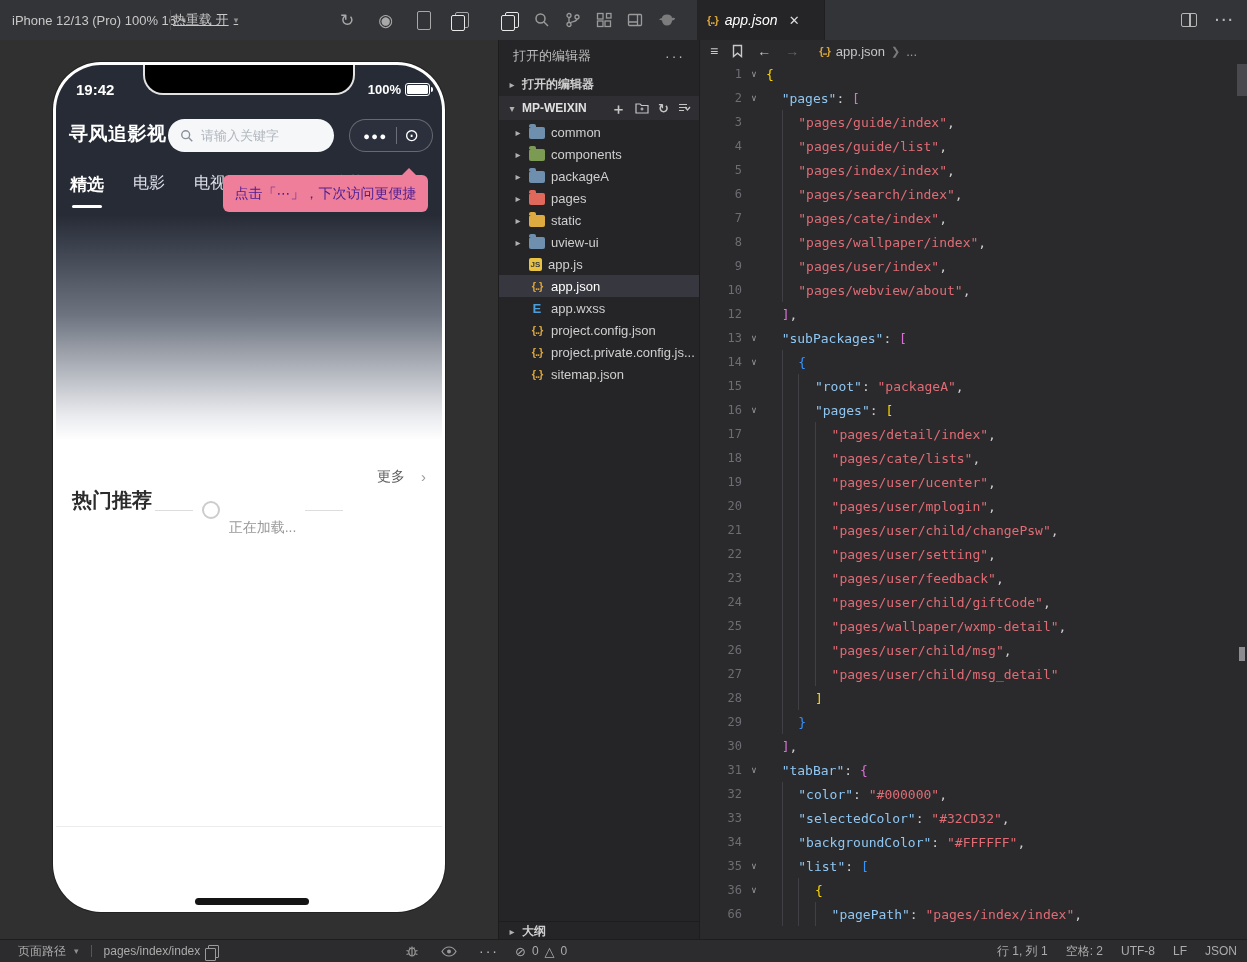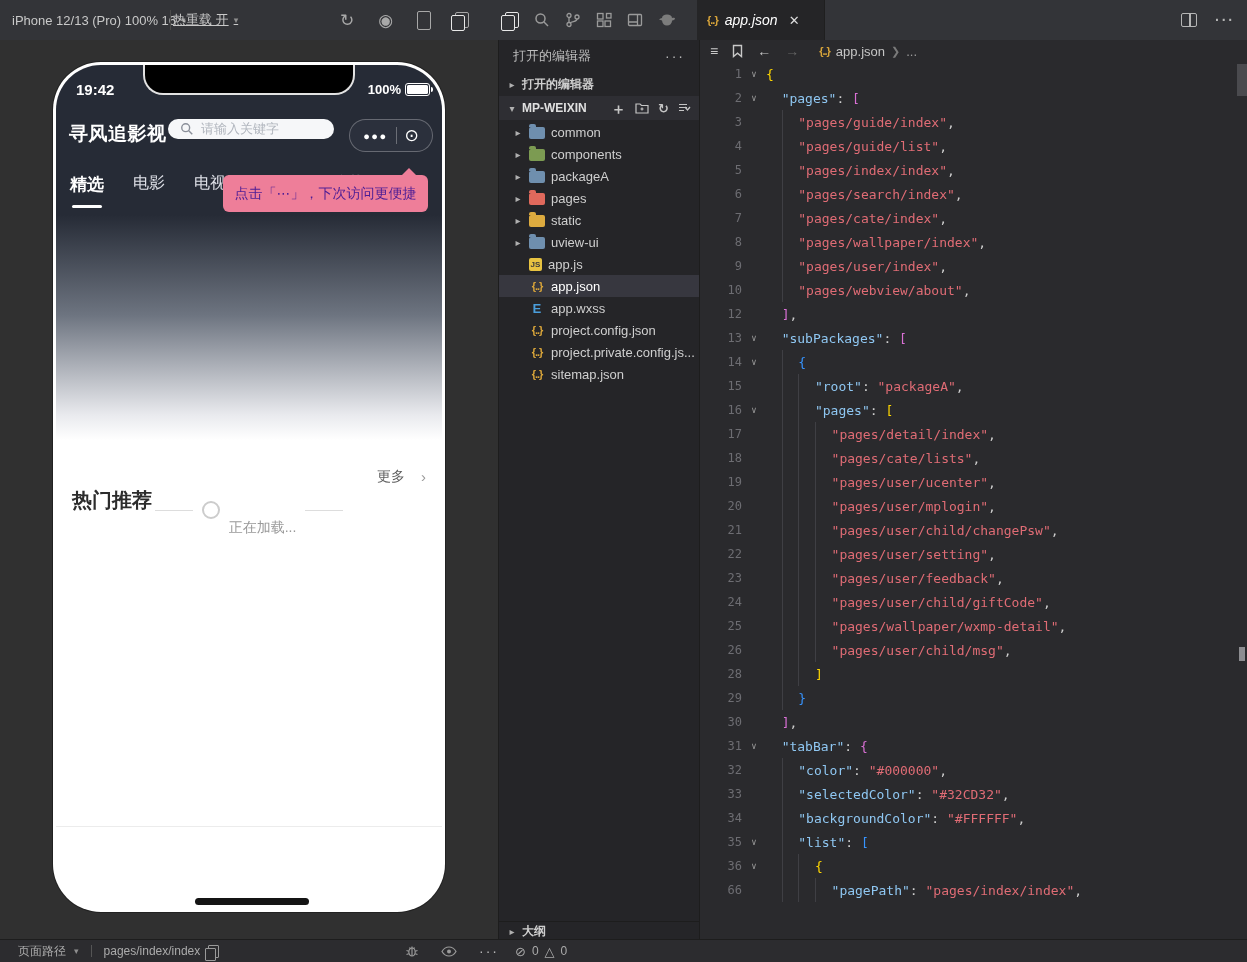--- a/index.html
+++ b/index.html
@@ -34,21 +34,21 @@
   .screen{position:absolute;left:3px;right:3px;top:3px;bottom:3px;border-radius:45px;overflow:hidden;
           background:linear-gradient(180deg,#262b36 0px,#262b36 150px,#6d7480 250px,#e9eaee 350px,#ffffff 375px,#ffffff 100%);}
   .notch{position:absolute;top:0;left:50%;transform:translateX(-50%);width:212px;height:30px;background:#000;
          border:2px solid #e2e2e2;border-top:none;border-radius:0 0 20px 20px;box-sizing:border-box;}
   .sim-time{position:absolute;left:20px;top:16px;color:#fff;font-size:15px;font-weight:bold;}
   .batt-grp{position:absolute;right:12px;top:17px;display:flex;align-items:center;gap:4px;color:#fff;font-size:13px;font-weight:bold;}
   .batt{width:23px;height:11px;border:1px solid #fff;border-radius:3px;position:relative;}
   .batt::before{content:"";position:absolute;left:1px;top:1px;bottom:1px;right:1px;background:#fff;border-radius:1.5px;}
   .batt::after{content:"";position:absolute;right:-4px;top:3px;width:2px;height:5px;background:#fff;border-radius:0 2px 2px 0;}
   .sim-title{position:absolute;left:13px;top:56px;color:#fff;font-size:19px;font-weight:bold;letter-spacing:.5px;}
-  .sim-search{position:absolute;left:112px;top:54px;width:166px;height:20px;background:#f6f7f9;border-radius:17px;
+  .sim-search{position:absolute;left:112px;top:54px;width:166px;height:33px;background:#f6f7f9;border-radius:17px;
               display:flex;align-items:center;gap:7px;padding:0 12px;box-sizing:border-box;}
   .sim-search .ph{color:#aab;opacity:.75;font-size:13px;color:#9aa0aa;}
   .capsule{position:absolute;right:9px;top:54px;width:84px;height:33px;border-radius:17px;background:#2b303c;
            border:1px solid rgba(255,255,255,.28);display:flex;align-items:center;justify-content:center;gap:0;box-sizing:border-box;}
   .capsule .dots{color:#fff;font-size:11px;letter-spacing:1.5px;}
   .capsule .cdiv{width:1px;height:17px;background:rgba(255,255,255,.3);margin:0 8px;}
   .capsule .tdot{color:#fff;font-size:17px;line-height:1;}
   .sim-tabs{position:absolute;left:0;right:0;top:108px;display:flex;gap:29px;padding:0 14px;}
   .sim-tab{font-size:16px;color:#dfe1e8;padding-bottom:12px;position:relative;white-space:nowrap;}
   .sim-tab.sel{color:#fff;font-weight:bold;font-size:17px;}
@@ -357,20 +357,21 @@
           <div class="code-line"><span class="ln">17</span><span class="foldc"></span><span class="guide"></span><span class="guide b"></span><span class="guide b"></span><span class="guide b"></span><span class="tok-s">"pages/detail/index"</span><span class="tok-p">,</span></div>
           <div class="code-line"><span class="ln">18</span><span class="foldc"></span><span class="guide"></span><span class="guide b"></span><span class="guide b"></span><span class="guide b"></span><span class="tok-s">"pages/cate/lists"</span><span class="tok-p">,</span></div>
           <div class="code-line"><span class="ln">19</span><span class="foldc"></span><span class="guide"></span><span class="guide b"></span><span class="guide b"></span><span class="guide b"></span><span class="tok-s">"pages/user/ucenter"</span><span class="tok-p">,</span></div>
           <div class="code-line"><span class="ln">20</span><span class="foldc"></span><span class="guide"></span><span class="guide b"></span><span class="guide b"></span><span class="guide b"></span><span class="tok-s">"pages/user/mplogin"</span><span class="tok-p">,</span></div>
           <div class="code-line"><span class="ln">21</span><span class="foldc"></span><span class="guide"></span><span class="guide b"></span><span class="guide b"></span><span class="guide b"></span><span class="tok-s">"pages/user/child/changePsw"</span><span class="tok-p">,</span></div>
           <div class="code-line"><span class="ln">22</span><span class="foldc"></span><span class="guide"></span><span class="guide b"></span><span class="guide b"></span><span class="guide b"></span><span class="tok-s">"pages/user/setting"</span><span class="tok-p">,</span></div>
           <div class="code-line"><span class="ln">23</span><span class="foldc"></span><span class="guide"></span><span class="guide b"></span><span class="guide b"></span><span class="guide b"></span><span class="tok-s">"pages/user/feedback"</span><span class="tok-p">,</span></div>
           <div class="code-line"><span class="ln">24</span><span class="foldc"></span><span class="guide"></span><span class="guide b"></span><span class="guide b"></span><span class="guide b"></span><span class="tok-s">"pages/user/child/giftCode"</span><span class="tok-p">,</span></div>
           <div class="code-line"><span class="ln">25</span><span class="foldc"></span><span class="guide"></span><span class="guide b"></span><span class="guide b"></span><span class="guide b"></span><span class="tok-s">"pages/wallpaper/wxmp-detail"</span><span class="tok-p">,</span></div>
           <div class="code-line"><span class="ln">26</span><span class="foldc"></span><span class="guide"></span><span class="guide b"></span><span class="guide b"></span><span class="guide b"></span><span class="tok-s">"pages/user/child/msg"</span><span class="tok-p">,</span></div>
+          <div class="code-line"><span class="ln">27</span><span class="foldc"></span><span class="guide"></span><span class="guide b"></span><span class="guide b"></span><span class="guide b"></span><span class="tok-s">"pages/user/child/msg_detail"</span></div>
           <div class="code-line"><span class="ln">28</span><span class="foldc"></span><span class="guide"></span><span class="guide b"></span><span class="guide b"></span><span class="tok-b1">]</span></div>
           <div class="code-line"><span class="ln">29</span><span class="foldc"></span><span class="guide"></span><span class="guide b"></span><span class="tok-b3">}</span></div>
           <div class="code-line"><span class="ln">30</span><span class="foldc"></span><span class="guide"></span><span class="tok-b2">]</span><span class="tok-p">,</span></div>
           <div class="code-line"><span class="ln">31</span><span class="foldc">∨</span><span class="guide"></span><span class="tok-k">"tabBar"</span><span class="tok-p">: </span><span class="tok-b2">{</span></div>
           <div class="code-line"><span class="ln">32</span><span class="foldc"></span><span class="guide"></span><span class="guide b"></span><span class="tok-k">"color"</span><span class="tok-p">: </span><span class="tok-s">"#000000"</span><span class="tok-p">,</span></div>
           <div class="code-line"><span class="ln">33</span><span class="foldc"></span><span class="guide"></span><span class="guide b"></span><span class="tok-k">"selectedColor"</span><span class="tok-p">: </span><span class="tok-s">"#32CD32"</span><span class="tok-p">,</span></div>
           <div class="code-line"><span class="ln">34</span><span class="foldc"></span><span class="guide"></span><span class="guide b"></span><span class="tok-k">"backgroundColor"</span><span class="tok-p">: </span><span class="tok-s">"#FFFFFF"</span><span class="tok-p">,</span></div>
           <div class="code-line"><span class="ln">35</span><span class="foldc">∨</span><span class="guide"></span><span class="guide b"></span><span class="tok-k">"list"</span><span class="tok-p">: </span><span class="tok-b3">[</span></div>
           <div class="code-line"><span class="ln">36</span><span class="foldc">∨</span><span class="guide"></span><span class="guide b"></span><span class="guide b"></span><span class="tok-b1">{</span></div>
           <div class="code-line"><span class="ln">66</span><span class="foldc"></span><span class="guide"></span><span class="guide b"></span><span class="guide b"></span><span class="guide b"></span><span class="tok-k">"pagePath"</span><span class="tok-p">: </span><span class="tok-s">"pages/index/index"</span><span class="tok-p">,</span></div>
@@ -400,14 +401,21 @@
           <circle cx="8" cy="5.5" r="2" fill="#9a9a9a"></circle>
         </svg>
       <span class="dots3" style="font-weight:normal">···</span>
     </div>
     <div class="sb-grp sb-stats">
       <span class="sym">⊘</span>
       <span>0</span>
       <span class="sym">△</span>
       <span>0</span>
     </div>
+    <div class="sb-grp sb-right" id="sb-right">
+        <span>行 1, 列 1</span>
+        <span>空格: 2</span>
+        <span>UTF-8</span>
+        <span>LF</span>
+        <span>JSON</span>
+      </div>
   </div>
 </div>
 
 </body></html>

